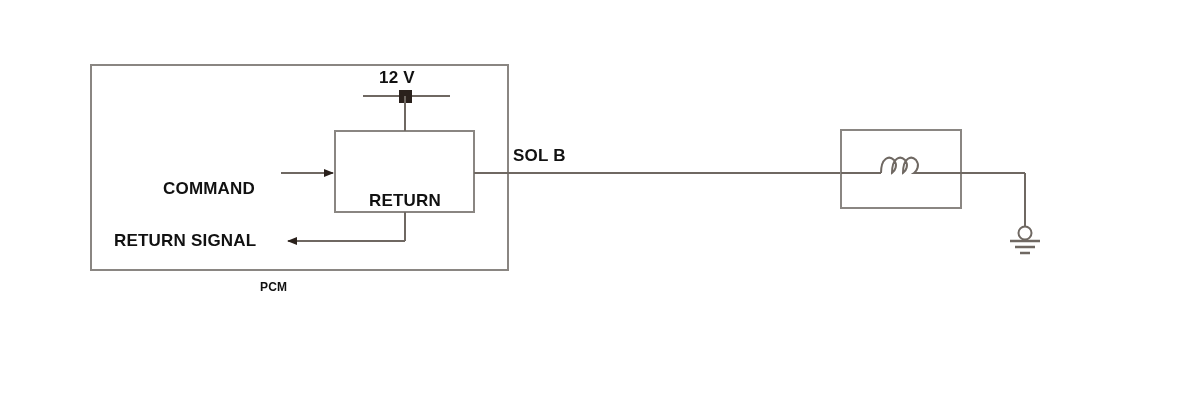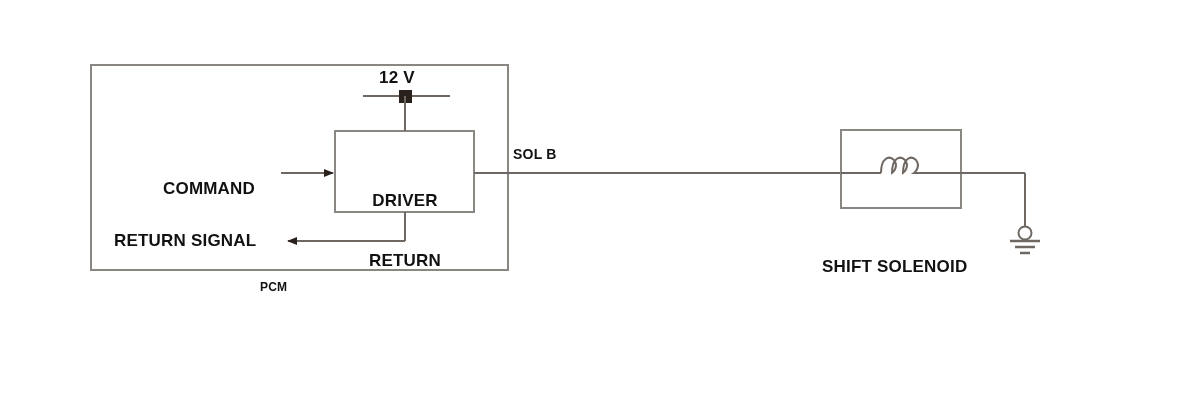--- a/index.html
+++ b/index.html
@@ -32,21 +32,21 @@
     font-weight: bold;
     color: #111111;
     white-space: pre;
     line-height: 1.18;
     letter-spacing: 0.2px;
   }
   .lbl-12v      { left: 379px; top: 68px;  font-size: 17px; }
   .lbl-command  { left: 163px; top: 163px; font-size: 17px; margin-top: 16px; }
   .lbl-return   { left: 114px; top: 231px; font-size: 17px; }
   .lbl-driver   { left: 335px; top: 151px; width: 140px; font-size: 17px; text-align: center; }
-  .lbl-solb     { left: 513px; top: 146px; font-size: 14px; }
+  .lbl-solb     { left: 513px; top: 146px; font-size: 17px; }
   .lbl-pcm      { left: 260px; top: 280px; font-size: 12px; }
   .lbl-solenoid { left: 822px; top: 217px; font-size: 17px; }
 </style>
 </head>
 <body>
 
 <div id="diagram-root">
 
   <svg class="schematic" viewBox="0 0 1200 414">
     <defs>
@@ -96,25 +96,23 @@
     <line x1="1020" y1="253" x2="1030" y2="253" stroke="#6f6862" stroke-width="2.5"></line>
   </svg>
 
   <div class="lbl lbl-12v">12 V</div>
 
   <div class="lbl lbl-command">COMMAND</div>
 
   <div class="lbl lbl-return">RETURN SIGNAL</div>
 
   <div class="lbl lbl-driver">
-    <div>DRIVER</div>
     <div>RETURN</div>
   </div>
 
   <div class="lbl lbl-solb">SOL B</div>
 
   <div class="lbl lbl-pcm">PCM</div>
 
   <div class="lbl lbl-solenoid">
-    <div>SHIFT SOLENOID</div>
   </div>
 
 </div>
 
 </body></html>

